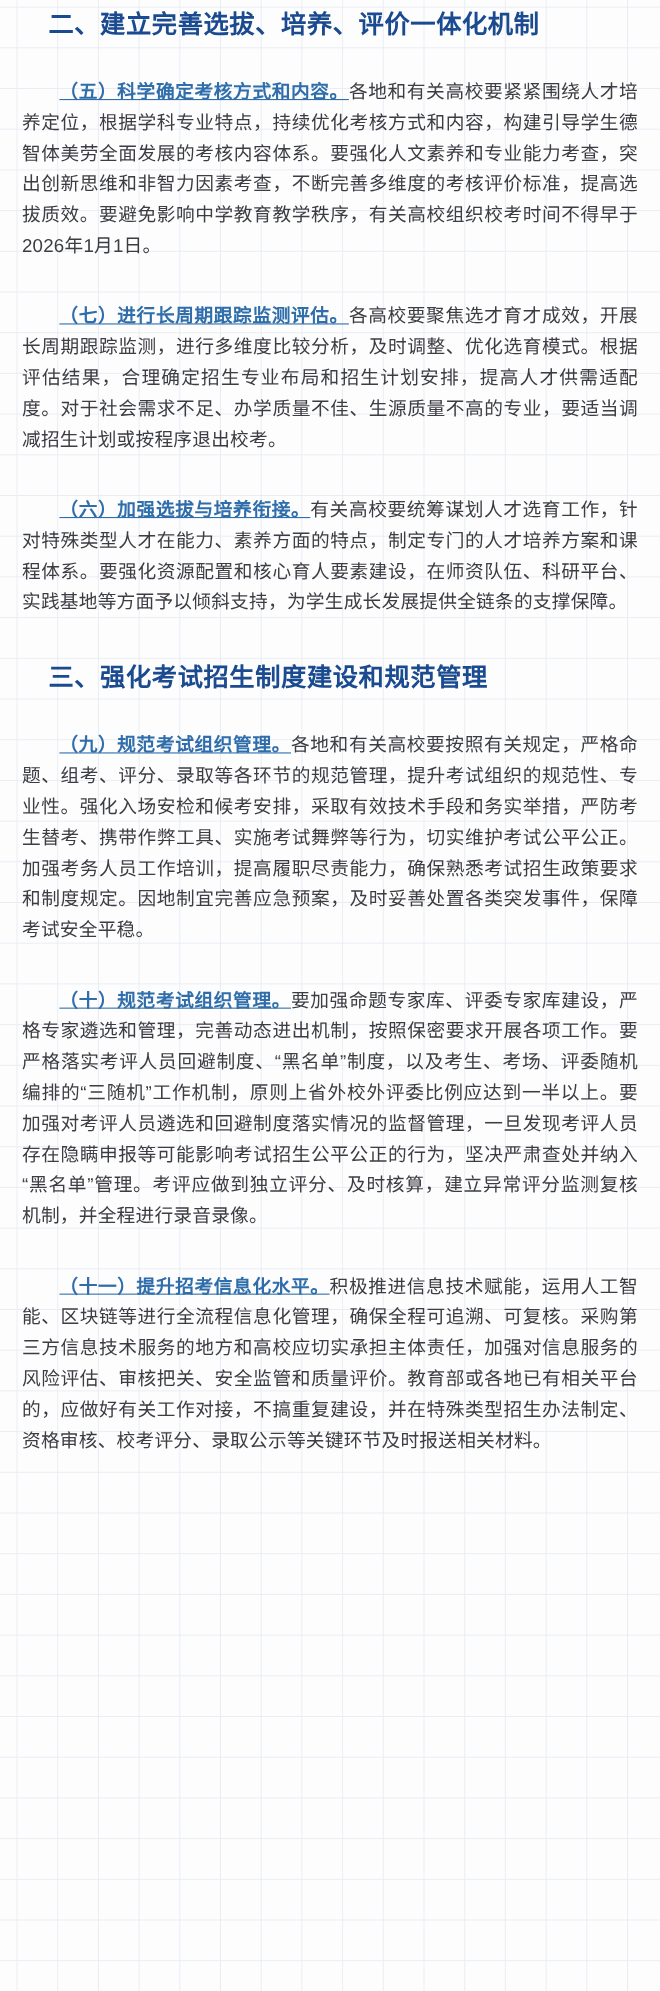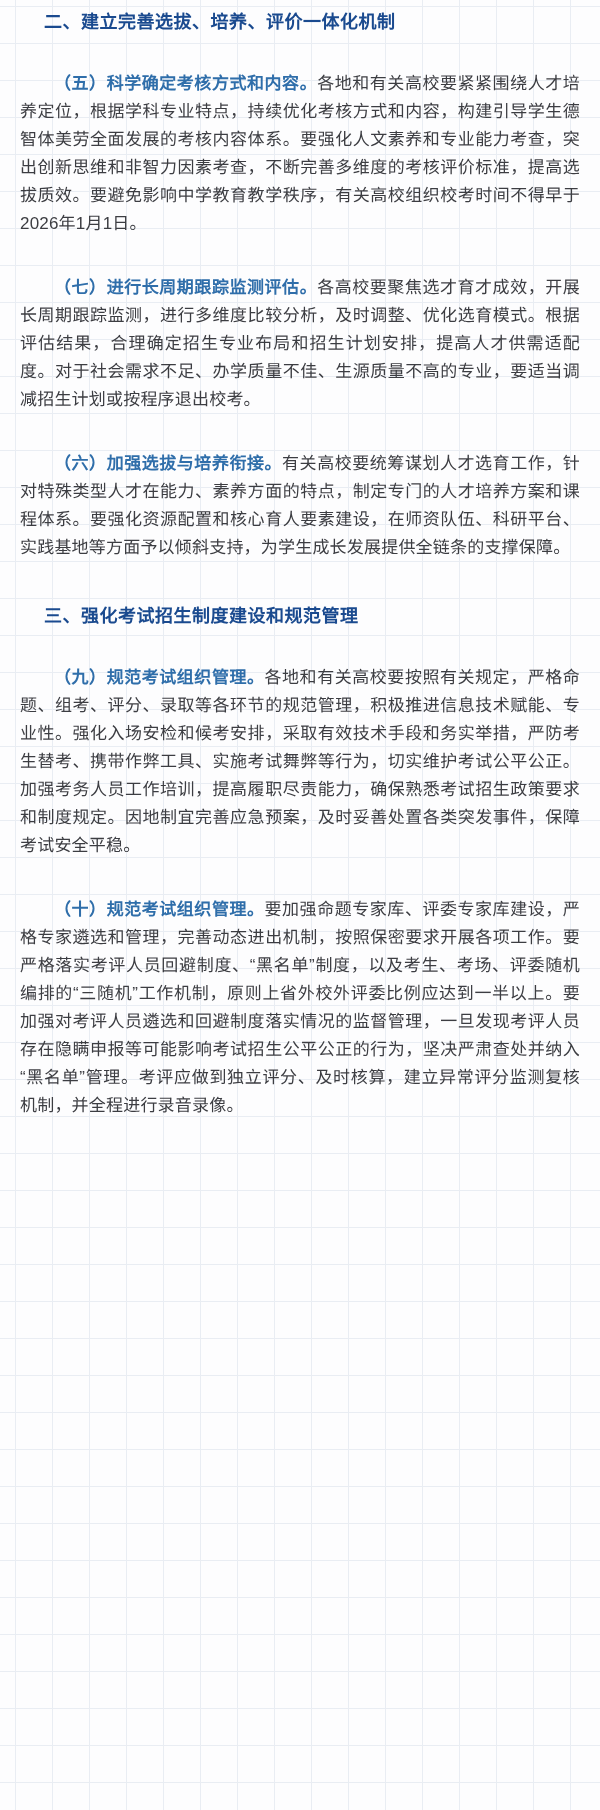--- a/index.html
+++ b/index.html
@@ -18,21 +18,21 @@
     background-size: 37px 37px;
     background-position: 15px 6px;
     font-family: "Liberation Sans", "DejaVu Sans", sans-serif;
   }
   .article {
     box-sizing: border-box;
     width: 600px;
     padding: 8px 20px 20px 20px;
   }
   .sec-heading {
-    font-size: 18px;
+    font-size: 23px;
     line-height: 28px;
     font-weight: 700;
     color: var(--heading-color);
     margin: 40px 0 34px 0;
     padding-left: 24px;
     letter-spacing: 0.5px;
   }
   .sec-heading.first {
     margin-top: 0;
   }
@@ -44,27 +44,29 @@
     text-indent: 2em;
     margin: 0 0 36px 0;
     letter-spacing: 0.2px;
   }
   .para:last-child {
     margin-bottom: 0;
   }
   .lead {
     color: var(--lead-color);
     font-weight: 700;
+    text-decoration: underline;
   }
 </style>
 </head>
 <body style="background-color: rgb(253, 253, 254);">
 
 <div class="article">
     <h2 class="sec-heading first">二、建立完善选拔、培养、评价一体化机制</h2>
     <p class="para"><span class="lead">（五）科学确定考核方式和内容。</span><span>各地和有关高校要紧紧围绕人才培养定位，根据学科专业特点，持续优化考核方式和内容，构建引导学生德智体美劳全面发展的考核内容体系。要强化人文素养和专业能力考查，突出创新思维和非智力因素考查，不断完善多维度的考核评价标准，提高选拔质效。要避免影响中学教育教学秩序，有关高校组织校考时间不得早于2026年1月1日。</span></p>
     <p class="para"><span class="lead">（七）进行长周期跟踪监测评估。</span><span>各高校要聚焦选才育才成效，开展长周期跟踪监测，进行多维度比较分析，及时调整、优化选育模式。根据评估结果，合理确定招生专业布局和招生计划安排，提高人才供需适配度。对于社会需求不足、办学质量不佳、生源质量不高的专业，要适当调减招生计划或按程序退出校考。</span></p>
     <p class="para"><span class="lead">（六）加强选拔与培养衔接。</span><span>有关高校要统筹谋划人才选育工作，针对特殊类型人才在能力、素养方面的特点，制定专门的人才培养方案和课程体系。要强化资源配置和核心育人要素建设，在师资队伍、科研平台、实践基地等方面予以倾斜支持，为学生成长发展提供全链条的支撑保障。</span></p>
     <h2 class="sec-heading">三、强化考试招生制度建设和规范管理</h2>
-    <p class="para"><span class="lead">（九）规范考试组织管理。</span><span>各地和有关高校要按照有关规定，严格命题、组考、评分、录取等各环节的规范管理，积极推进信息技术赋能、专业性。强化入场安检和候考安排，采取有效技术手段和务实举措，严防考生替考、携带作弊工具、实施考试舞弊等行为，切实维护考试公平公正。加强考务人员工作培训，提高履职尽责能力，确保熟悉考试招生政策要求和制度规定。因地制宜完善应急预案，及时妥善处置各类突发事件，保障考试安全平稳。</span></p>
+    <p class="para"><span class="lead">（九）规范考试组织管理。</span><span>各地和有关高校要按照有关规定，严格命题、组考、评分、录取等各环节的规范管理，提升考试组织的规范性、专业性。强化入场安检和候考安排，采取有效技术手段和务实举措，严防考生替考、携带作弊工具、实施考试舞弊等行为，切实维护考试公平公正。加强考务人员工作培训，提高履职尽责能力，确保熟悉考试招生政策要求和制度规定。因地制宜完善应急预案，及时妥善处置各类突发事件，保障考试安全平稳。</span></p>
     <p class="para"><span class="lead">（十）规范考试组织管理。</span><span>要加强命题专家库、评委专家库建设，严格专家遴选和管理，完善动态进出机制，按照保密要求开展各项工作。要严格落实考评人员回避制度、“黑名单”制度，以及考生、考场、评委随机编排的“三随机”工作机制，原则上省外校外评委比例应达到一半以上。要加强对考评人员遴选和回避制度落实情况的监督管理，一旦发现考评人员存在隐瞒申报等可能影响考试招生公平公正的行为，坚决严肃查处并纳入“黑名单”管理。考评应做到独立评分、及时核算，建立异常评分监测复核机制，并全程进行录音录像。</span></p>
+    <p class="para"><span class="lead">（十一）提升招考信息化水平。</span><span>积极推进信息技术赋能，运用人工智能、区块链等进行全流程信息化管理，确保全程可追溯、可复核。采购第三方信息技术服务的地方和高校应切实承担主体责任，加强对信息服务的风险评估、审核把关、安全监管和质量评价。教育部或各地已有相关平台的，应做好有关工作对接，不搞重复建设，并在特殊类型招生办法制定、资格审核、校考评分、录取公示等关键环节及时报送相关材料。</span></p>
     <p class="para"></p>
   </div>
 
 </body></html>

